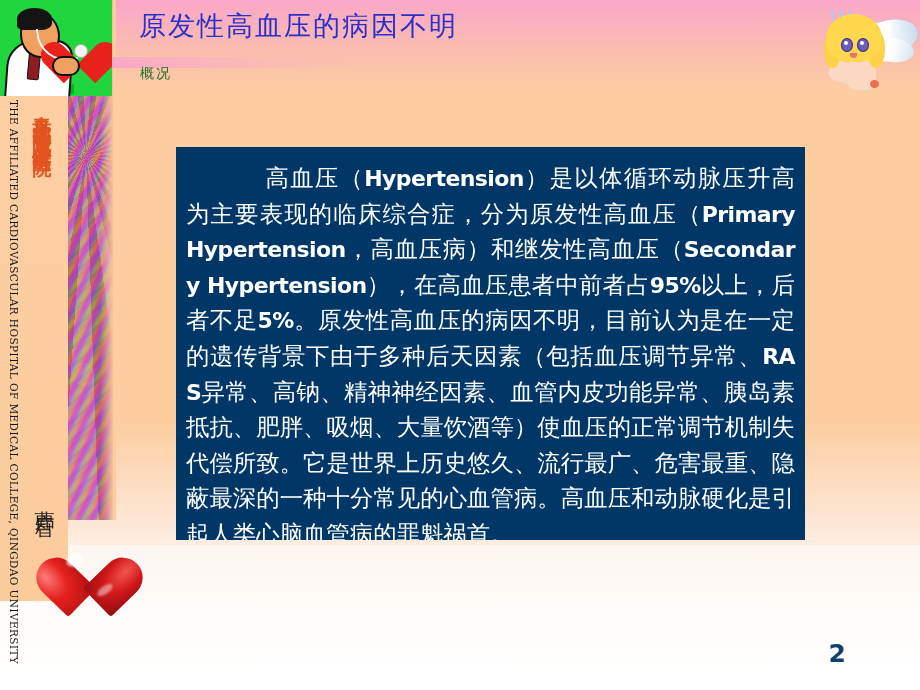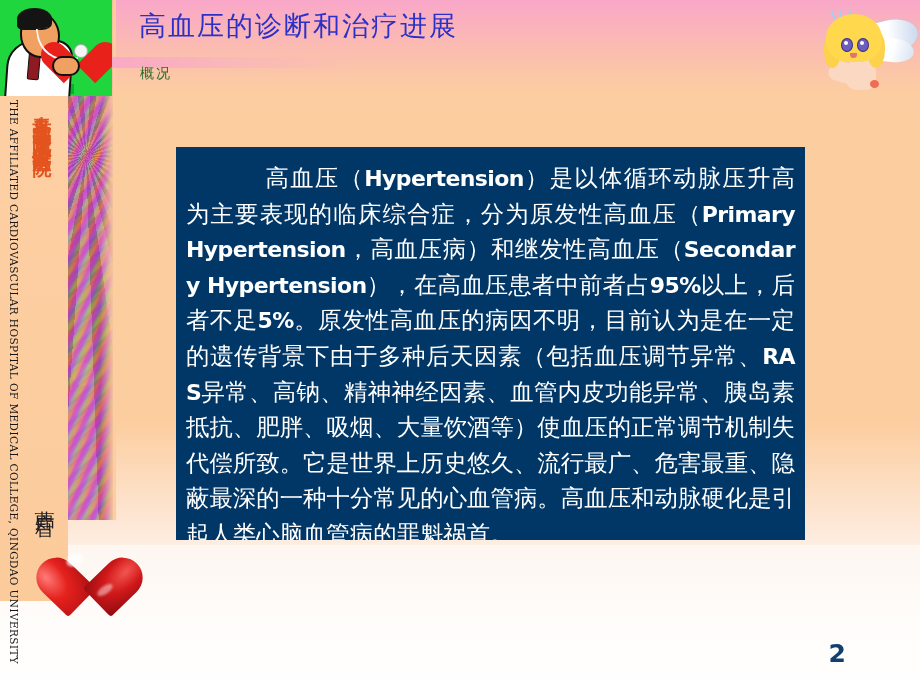--- a/index.html
+++ b/index.html
@@ -471,21 +471,21 @@
     <div class="ch-mouth"></div>
   </div>
 
   <div class="heart-art">
     <div class="lobe l"></div>
     <div class="lobe r"></div>
     <div class="gloss"></div>
     <div class="gloss2"></div>
   </div>
 
-  <div class="slide-title">高血压的诊断和治疗进展</div>
+  <div class="slide-title">原发性高血压的病因不明</div>
   <div class="slide-subtitle">概况</div>
 
   <div class="vtext org-en">THE AFFILIATED CARDIOVASCULAR HOSPITAL OF MEDICAL COLLEGE, QINGDAO UNIVERSITY</div>
   <div class="vtext org-cn">青岛大学医学院附属心血管病医院</div>
   <div class="vtext author-cn">曹广智</div>
 
   <div class="content-box">
     <p id="content-paragraph"><span>高血压（</span><b>Hypertension</b><span>）是以体循环动脉压升高为主要表现的临床综合症，分为原发性高血压（</span><b>Primary Hypertension</b><span>，高血压病）和继发性高血压（</span><b>Secondary Hypertension</b><span>），在高血压患者中前者占</span><b>95%</b><span>以上，后者不足</span><b>5%</b><span>。原发性高血压的病因不明，目前认为是在一定的遗传背景下由于多种后天因素（包括血压调节异常、</span><b>RAS</b><span>异常、高钠、精神神经因素、血管内皮功能异常、胰岛素抵抗、肥胖、吸烟、大量饮酒等）使血压的正常调节机制失代偿所致。它是世界上历史悠久、流行最广、危害最重、隐蔽最深的一种十分常见的心血管病。高血压和动脉硬化是引起人类心脑血管病的罪魁祸首。</span></p>
   </div>
 

